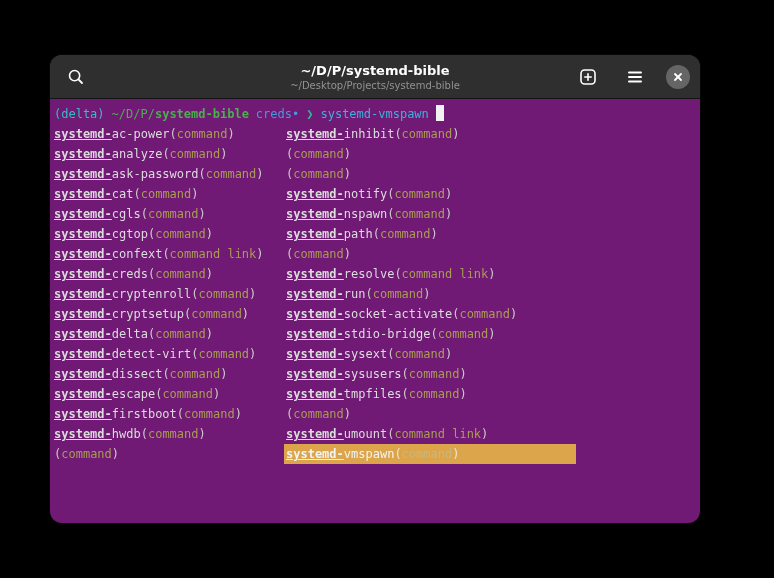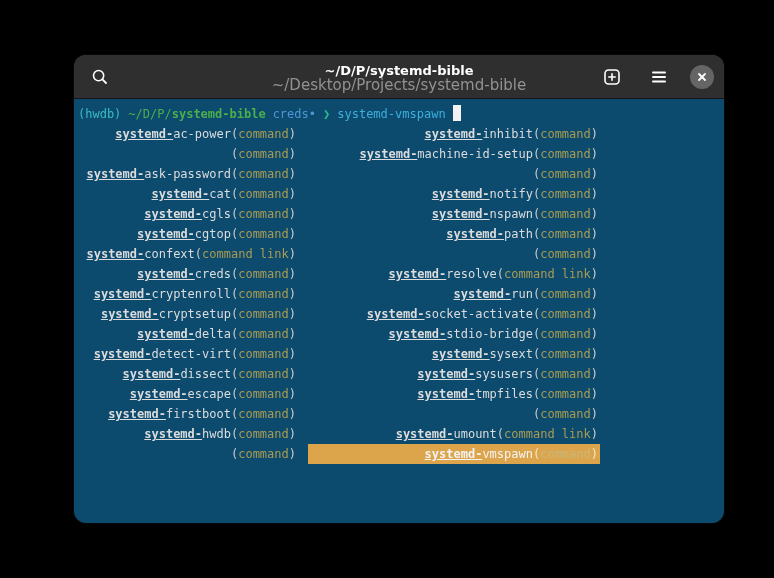--- a/index.html
+++ b/index.html
@@ -1,38 +1,38 @@
 <!DOCTYPE html>
 <html style="--highlight: #dca54c; --annotation: #aa9c52; --venv: #38bdc3; --path: #4cae4c; --branch: #4f96d8; --arrow: #2dbe8d; --command: #3eb0dd;"><head>
 <meta charset="utf-8">
 <style>
   html,body{margin:0;padding:0;}
   body{
     width:774px;height:578px;background:#000;overflow:hidden;position:relative;
     font-family:"DejaVu Sans","Liberation Sans",sans-serif;
   }
   .window{
-    position:absolute;left:74px;top:55px;width:650px;height:468px;
-    background:#0c4a6e;border-radius:12px;overflow:hidden;
+    position:absolute;left:50px;top:55px;width:650px;height:468px;
+    background:#701a75;border-radius:12px;overflow:hidden;
     box-shadow:0 2px 18px rgba(0,0,0,.7), 0 0 0 1px #0b0b0b;
   }
   .titlebar{
     height:44px;background:#2f2f2f;display:flex;align-items:center;
     padding:0 10px;position:relative;border-bottom:1px solid #141414;box-sizing:border-box;
   }
   .tb-btn{
     width:32px;height:32px;border:none;background:transparent;color:#ffffff;
     display:flex;align-items:center;justify-content:center;border-radius:7px;padding:0;cursor:pointer;
   }
   .title-box{
     position:absolute;left:50%;top:50%;transform:translate(-50%,-50%);
     text-align:center;white-space:nowrap;
   }
   .title{font-size:13px;font-weight:bold;color:#ffffff;line-height:16px;}
-  .subtitle{font-size:15px;color:#929292;line-height:13px;}
+  .subtitle{font-size:10px;color:#929292;line-height:13px;}
   .tb-right{margin-left:auto;display:flex;align-items:center;gap:15px;}
   .close-btn{
     width:24px;height:24px;border:none;border-radius:50%;background:#656565;color:#ffffff;
     display:flex;align-items:center;justify-content:center;padding:0;cursor:pointer;
   }
   .screen{
     padding:5px 4px 0 4px;
     font-family:"DejaVu Sans Mono","Liberation Mono",monospace;
     font-size:12px;line-height:20px;color:#d9d9d9;
   }
@@ -42,21 +42,21 @@
   .path{color:var(--path);}
   .path .bold{font-weight:bold;}
   .branch{color:var(--branch);}
   .arrow{color:var(--arrow);}
   .cmd{color:var(--command);}
   .cursor{display:inline-block;width:8px;height:16px;background:#f2f2f2;vertical-align:text-bottom;}
   .grid{display:flex;gap:14px;}
   .col{display:flex;flex-direction:column;}
   .col:nth-child(1) .cell{width:218px;}
   .col:nth-child(2) .cell{width:288px;}
-  .cell{display:flex;justify-content:flex-end;height:20px;}
+  .cell{display:flex;justify-content:flex-start;height:20px;}
   .cname{color:#dcdcdc;white-space:nowrap;}
   .prefix{font-weight:bold;text-decoration:underline;}
   .annot{color:#cbcbcb;white-space:nowrap;}
   .ai{color:var(--annotation);}
   .hl{background:var(--highlight);box-shadow:-2px 0 0 var(--highlight),2px 0 0 var(--highlight);}
   .hl .cname{color:#f3f3f3;}
   .hl .annot{color:#efe7c8;}
   .hl .ai{color:#c8b87c;}
   svg{display:block;}
 </style>
@@ -105,29 +105,30 @@
             <line x1="5" y1="5" x2="11" y2="11" stroke="currentColor" stroke-width="1.8" stroke-linecap="round"></line>
             <line x1="11" y1="5" x2="5" y2="11" stroke="currentColor" stroke-width="1.8" stroke-linecap="round"></line>
           </svg>
         </span>
       </button>
     </div>
   </div>
 
   <div class="screen">
     <div class="prompt-line">
-      <span class="seg venv">(hwdb)</span><span class="seg path"><span>~/D/P/</span><span class="bold">systemd-bible</span></span><span class="seg branch">creds•</span><span class="seg arrow">❯</span><span class="seg cmd">systemd-vmspawn</span><span class="cursor"></span>
+      <span class="seg venv">(delta)</span><span class="seg path"><span>~/D/P/</span><span class="bold">systemd-bible</span></span><span class="seg branch">creds•</span><span class="seg arrow">❯</span><span class="seg cmd">systemd-vmspawn</span><span class="cursor"></span>
     </div>
     <div class="grid">
         <div class="col">
           <div class="cell">
             <span class="cname"><span class="prefix">systemd-</span>ac-power</span>
             <span class="annot">(<span class="ai">command</span>)</span>
           </div>
           <div class="cell">
+            <span class="cname"><span class="prefix">systemd-</span>analyze</span>
             <span class="annot">(<span class="ai">command</span>)</span>
           </div>
           <div class="cell">
             <span class="cname"><span class="prefix">systemd-</span>ask-password</span>
             <span class="annot">(<span class="ai">command</span>)</span>
           </div>
           <div class="cell">
             <span class="cname"><span class="prefix">systemd-</span>cat</span>
             <span class="annot">(<span class="ai">command</span>)</span>
           </div>
@@ -182,21 +183,20 @@
           <div class="cell">
             <span class="annot">(<span class="ai">command</span>)</span>
           </div>
         </div>
         <div class="col">
           <div class="cell">
             <span class="cname"><span class="prefix">systemd-</span>inhibit</span>
             <span class="annot">(<span class="ai">command</span>)</span>
           </div>
           <div class="cell">
-            <span class="cname"><span class="prefix">systemd-</span>machine-id-setup</span>
             <span class="annot">(<span class="ai">command</span>)</span>
           </div>
           <div class="cell">
             <span class="annot">(<span class="ai">command</span>)</span>
           </div>
           <div class="cell">
             <span class="cname"><span class="prefix">systemd-</span>notify</span>
             <span class="annot">(<span class="ai">command</span>)</span>
           </div>
           <div class="cell">

